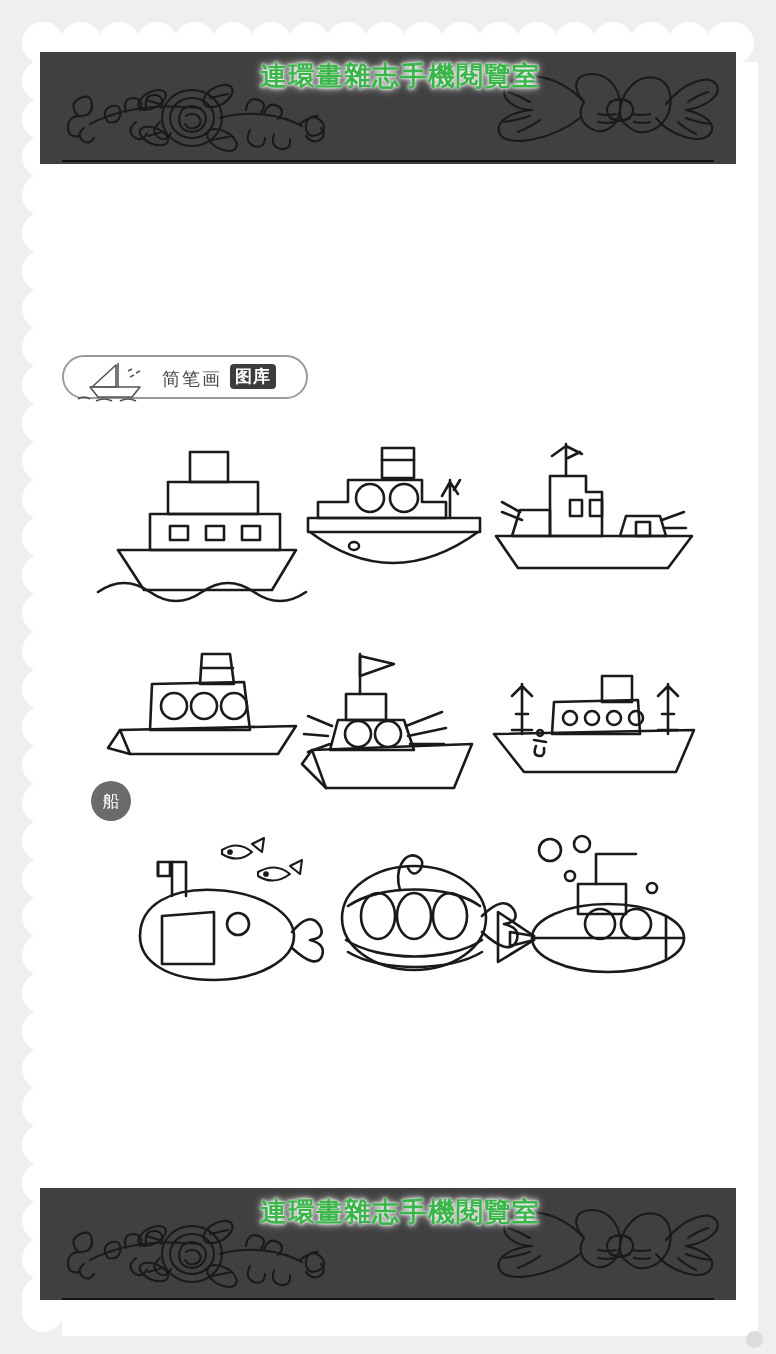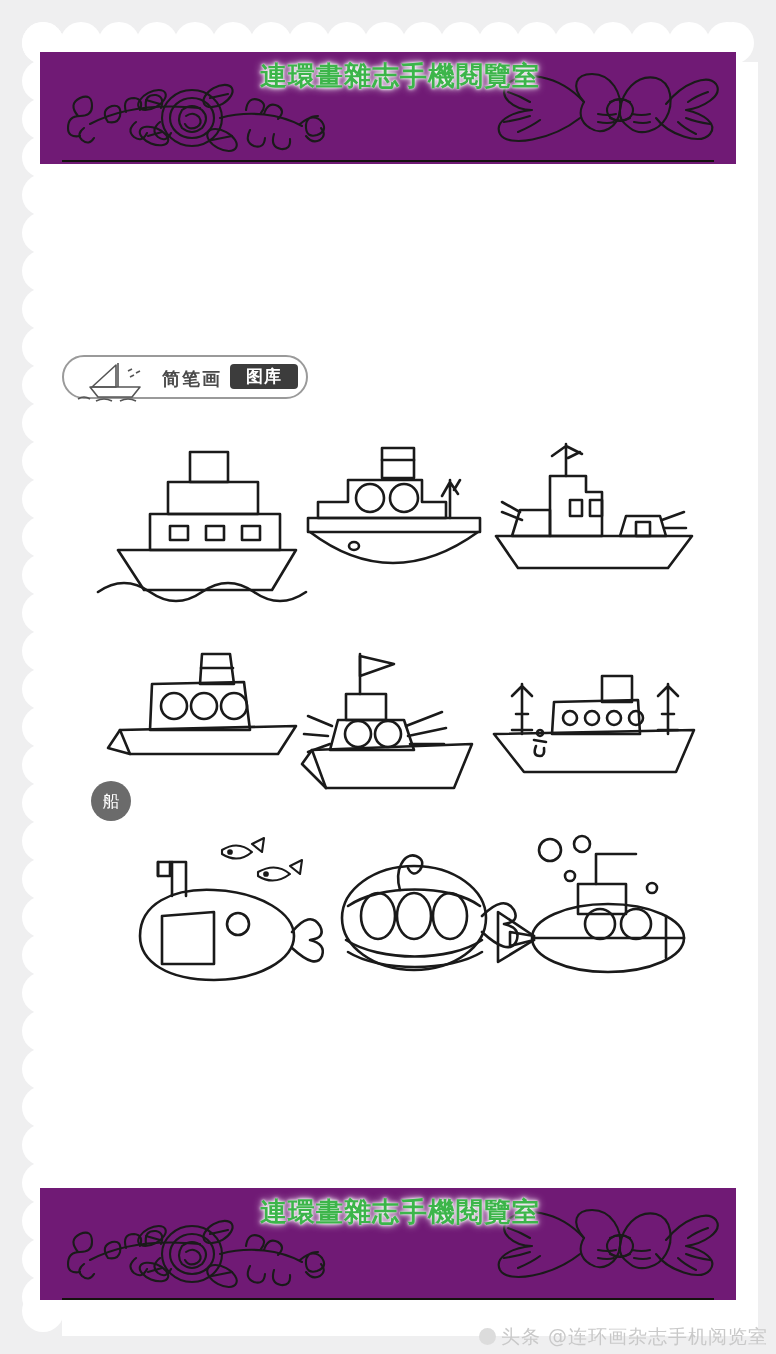--- a/index.html
+++ b/index.html
@@ -34,21 +34,21 @@
     left:40px;top:40px;
     width:696px;height:1274px;
     background:#ffffff;
     overflow:hidden;
   }
 
   
   .banner{
     position:absolute;
     left:0;width:696px;height:112px;
-    background:#701a75;
+    background:#404040;
   }
   #banner-top{top:12px;}
   #banner-bottom{top:1148px;}
   .banner-inner{position:absolute;left:0;top:0;width:696px;height:112px;}
   .banner-title{
     position:absolute;
     left:200px;top:4px;
     width:320px;
     text-align:center;
     color:#3cb54a;
@@ -78,26 +78,26 @@
     border-radius:22px;
     background:#ffffff;
     box-sizing:border-box;
   }
   #badge-text{
     position:absolute;
     left:98px;top:10px;
     font-size:18px;
     color:#4a4a4a;
     letter-spacing:2px;
-    font-weight:bold;
+    font-weight:normal;
   }
   #badge-tag{
     position:absolute;
     left:166px;top:7px;
-    padding:1px 16px;
+    padding:1px 5px;
     background:#3c3c3c;
     color:#ffffff;
     font-size:17px;
     font-weight:bold;
     border-radius:4px;
     letter-spacing:1px;
   }
 
   
   #category-chip{
@@ -541,14 +541,14 @@
         </g>
       </svg>
 
       <div class="banner-rule"></div>
     </div>
   </div>
 
 </div>
 
 <div id="watermark">
-  <span class="wm-dot"></span><span>头条 @连环画杂志手机阅览室</span>
+  <span class="wm-dot"></span>
 </div>
 
 </body></html>

